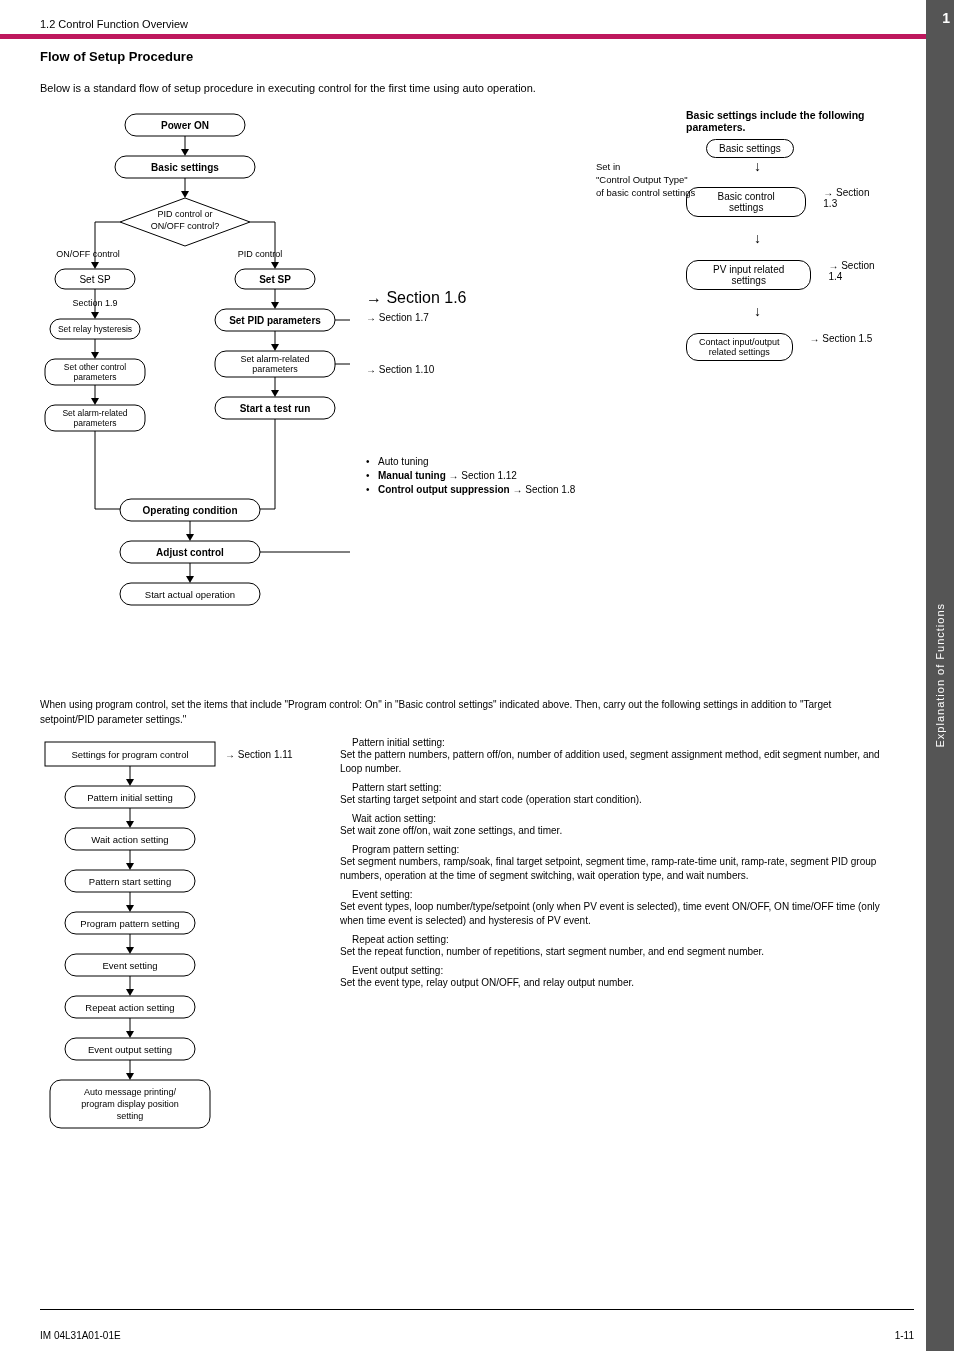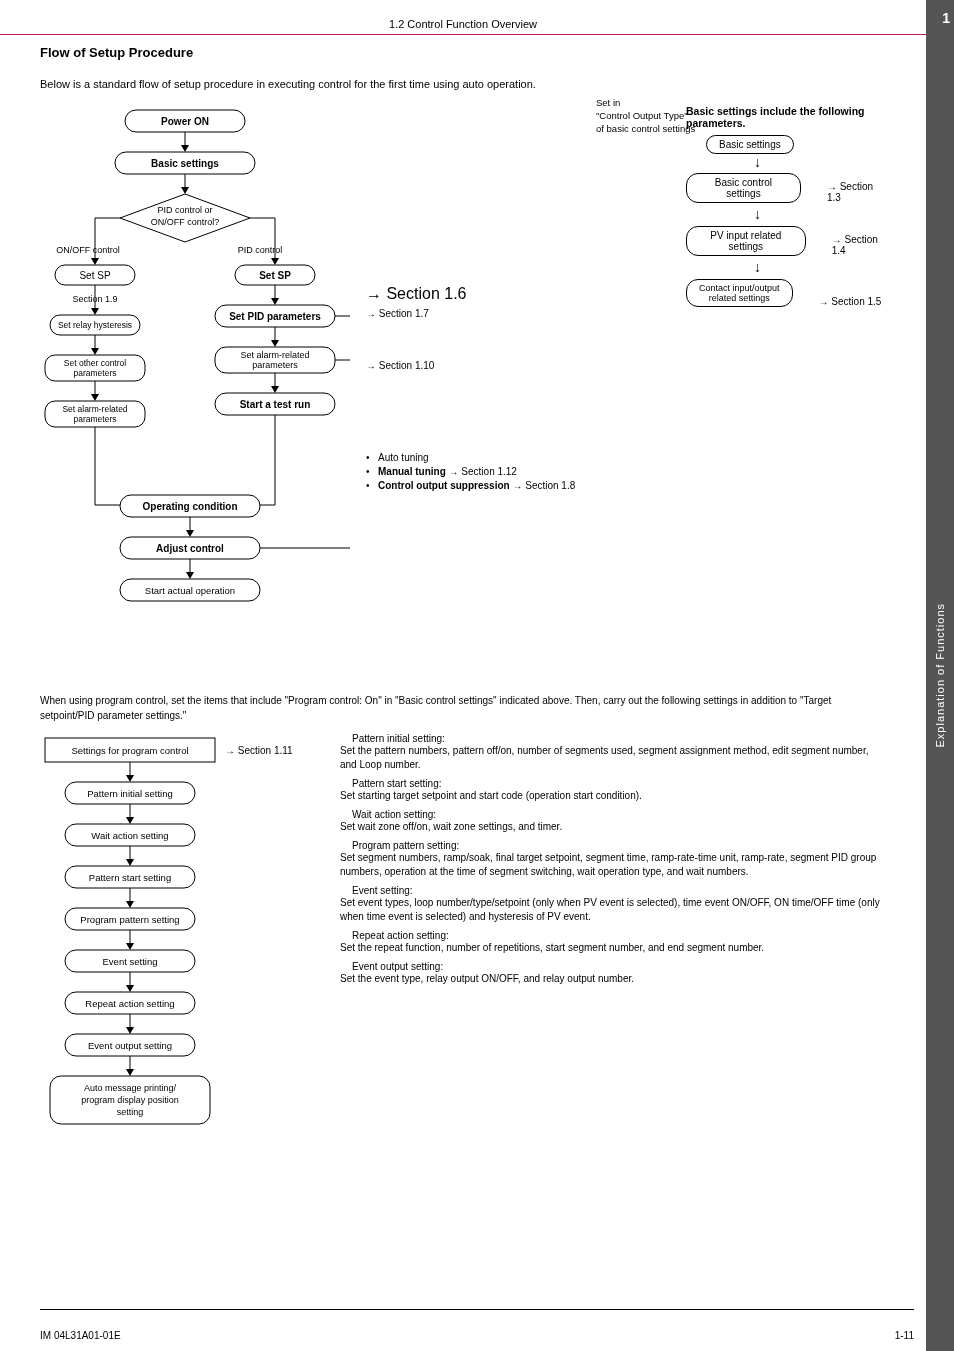--- a/index.html
+++ b/index.html
@@ -46,23 +46,23 @@
       right: 4px;
       color: #fff;
       font-size: 14px;
       font-weight: bold;
       writing-mode: horizontal-tb;
     }
 
     
     .page-header {
       padding: 8px 40px 4px 40px;
-      text-align: center;
+      text-align: left;
       font-size: 11px;
-      border-bottom: 1px solid #be185d;
+      border-bottom: 5px solid #be185d;
       margin-right: 28px;
     }
 
     
     .main-content {
       padding: 10px 40px;
       margin-right: 28px;
     }
 
     .section-title {
@@ -93,23 +93,23 @@
       display: inline-block;
     }
 
     .section-ref {
       font-size: 10px;
       margin-left: 8px;
     }
 
     .right-flow-row {
       display: flex;
-      align-items: flex-end;
-      gap: 18px;
-      margin: 3px 0;
+      align-items: flex-start;
+      gap: 9px;
+      margin: 13px 0;
     }
 
     
     .program-section {
       display: flex;
       gap: 20px;
       margin-top: 10px;
     }
 
     .program-flow-left {
@@ -441,21 +441,21 @@
           <text x="90" y="358" text-anchor="middle" font-size="9">Auto message printing/</text>
           <text x="90" y="370" text-anchor="middle" font-size="9">program display position</text>
           <text x="90" y="382" text-anchor="middle" font-size="9">setting</text>
         </svg>
       </div>
 
       <div class="program-flow-right">
 
         <div class="description-item">
           <div class="desc-title">Pattern initial setting:</div>
-          <div class="desc-text">Set the pattern numbers, pattern off/on, number of segments used, segment assignment method, edit segment number, and Loop number.</div>
+          <div class="desc-text">Set the pattern numbers, pattern off/on, number of addition used, segment assignment method, edit segment number, and Loop number.</div>
         </div>
 
         <div class="description-item">
           <div class="desc-title">Pattern start setting:</div>
           <div class="desc-text">Set starting target setpoint and start code (operation start condition).</div>
         </div>
 
         <div class="description-item">
           <div class="desc-title">Wait action setting:</div>
           <div class="desc-text">Set wait zone off/on, wait zone settings, and timer.</div>

